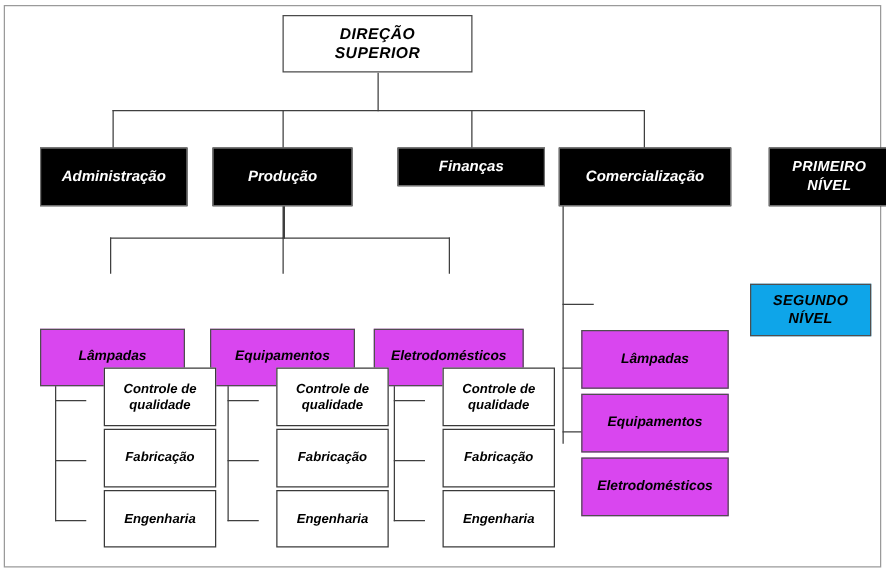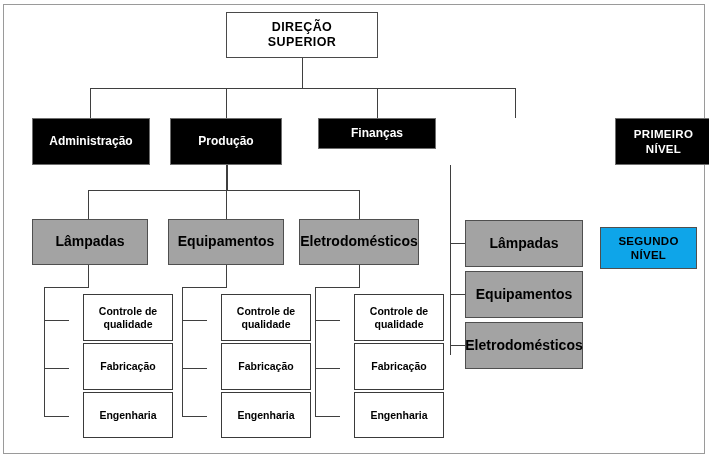--- a/index.html
+++ b/index.html
@@ -8,20 +8,21 @@
     background: #ffffff;
   }
   #canvas {
     position: relative;
     width: 709px;
     height: 458px;
     background: #ffffff;
     font-family: "Liberation Sans", sans-serif;
     overflow: hidden;
     box-sizing: border-box;
+    font-style: italic;
   }
   .frame {
     position: absolute;
     left: 3px;
     top: 4px;
     width: 702px;
     height: 450px;
     border: 1px solid #9a9a9a;
     box-sizing: border-box;
   }
@@ -43,24 +44,25 @@
     font-size: 12.5px;
     letter-spacing: 0.4px;
   }
   .node-l1 {
     background: #000000;
     color: #ffffff;
     border: 1px solid #6e6e6e;
     font-size: 12px;
   }
   .node-l2 {
-    background: #a3a3a3;
+    background: #d946ef;
     color: #000000;
     border: 1px solid #4f4f4f;
-    font-size: 14px;
+    font-size: 11px;
+    margin-top: 44px;
   }
   .node-l3 {
     background: #ffffff;
     color: #000000;
     border: 1px solid #3a3a3a;
     font-size: 10.5px;
     margin-left: 15px;
   }
   .legend-first {
     background: #000000;
@@ -132,20 +134,21 @@
   <div class="conn conn-h" style="left:450px; top:243px; width:25px;"></div>
   <div class="conn conn-h" style="left:450px; top:294px; width:25px;"></div>
   <div class="conn conn-h" style="left:450px; top:345px; width:25px;"></div>
 
   <div class="node node-root label-2l" style="left:226px; top:12px; width:152px; height:46px;">DIREÇÃO
 SUPERIOR</div>
 
   <div class="node node-l1" style="left:170px; top:118px; width:112px; height:47px;">Produção</div>
   <div class="node node-l1" style="left:32px; top:118px; width:118px; height:47px;">Administração</div>
   <div class="node node-l1" style="left:318px; top:118px; width:118px; height:31px;">Finanças</div>
+  <div class="node node-l1" style="left:447px; top:118px; width:138px; height:47px;">Comercialização</div>
 
   <div class="node node-l2" style="left:32px; top:219px; width:116px; height:46px;">Lâmpadas</div>
   <div class="node node-l2" style="left:168px; top:219px; width:116px; height:46px;">Equipamentos</div>
   <div class="node node-l2" style="left:299px; top:219px; width:120px; height:46px;">Eletrodomésticos</div>
 
   <div class="node node-l2" style="left:465px; top:220px; width:118px; height:47px;">Lâmpadas</div>
   <div class="node node-l2" style="left:465px; top:271px; width:118px; height:47px;">Equipamentos</div>
   <div class="node node-l2" style="left:465px; top:322px; width:118px; height:47px;">Eletrodomésticos</div>
 
   <div class="node node-l3 label-2l" style="left:68px; top:294px; width:90px; height:47px;">Controle de

